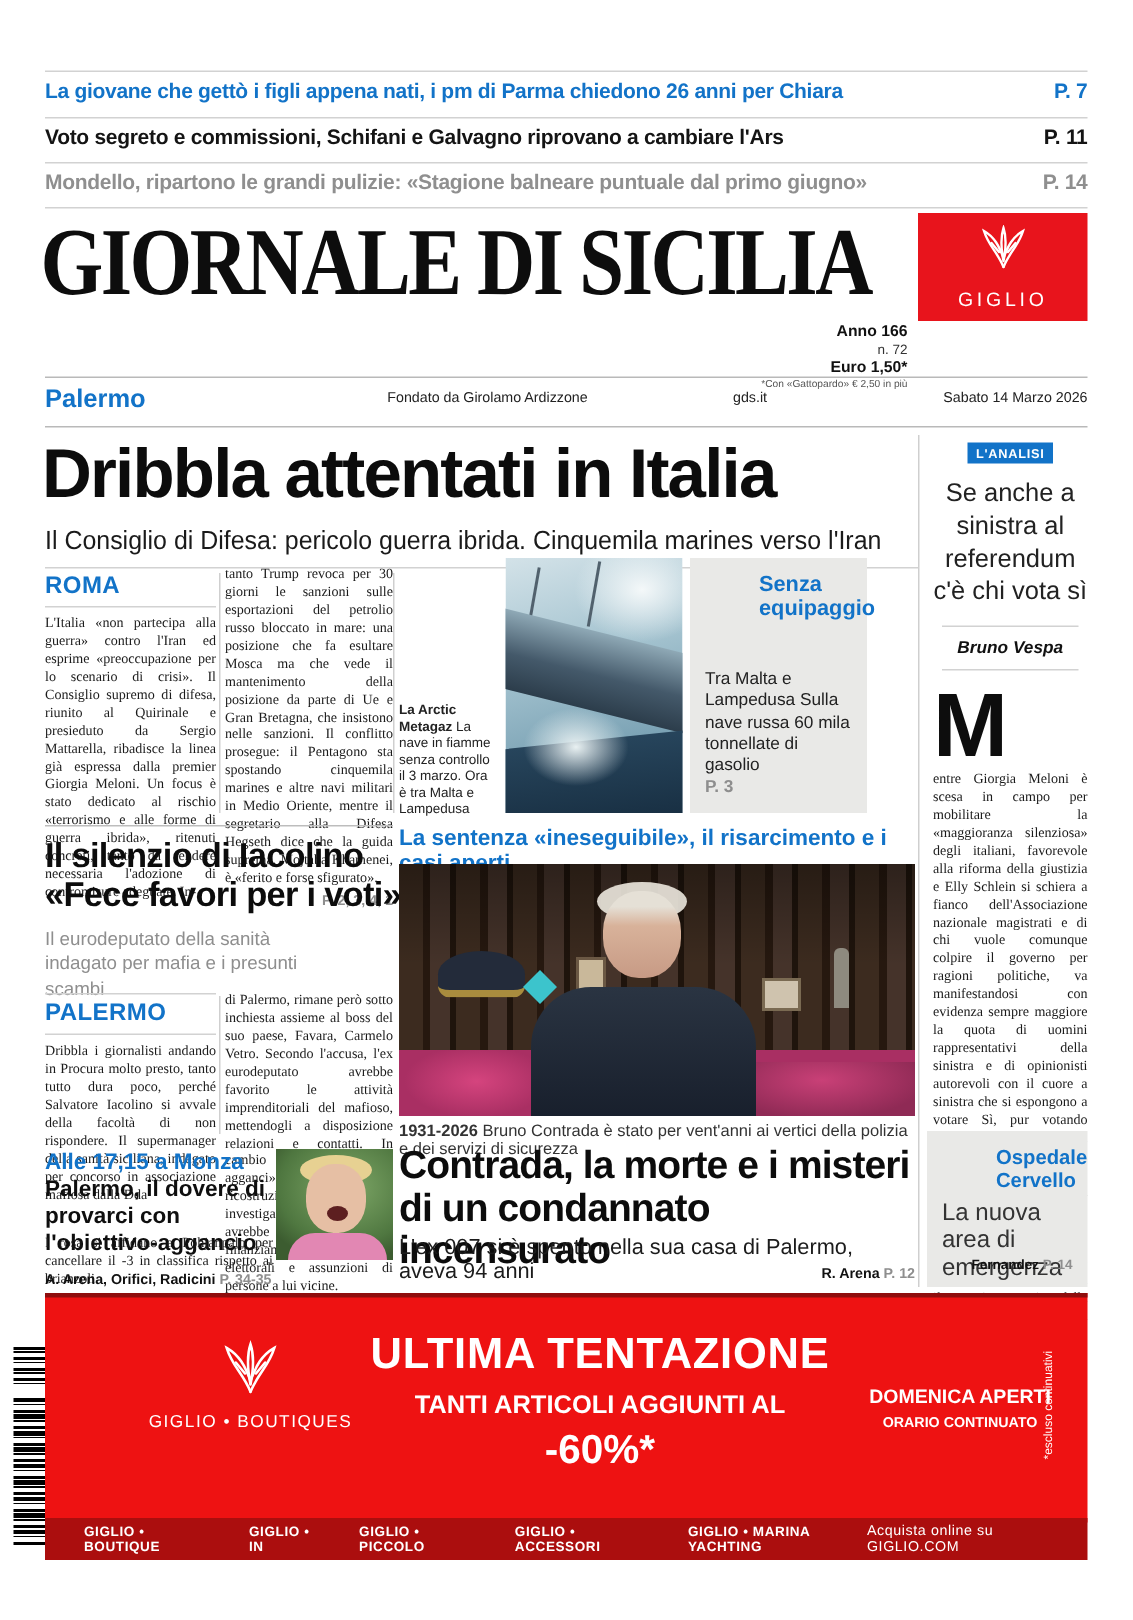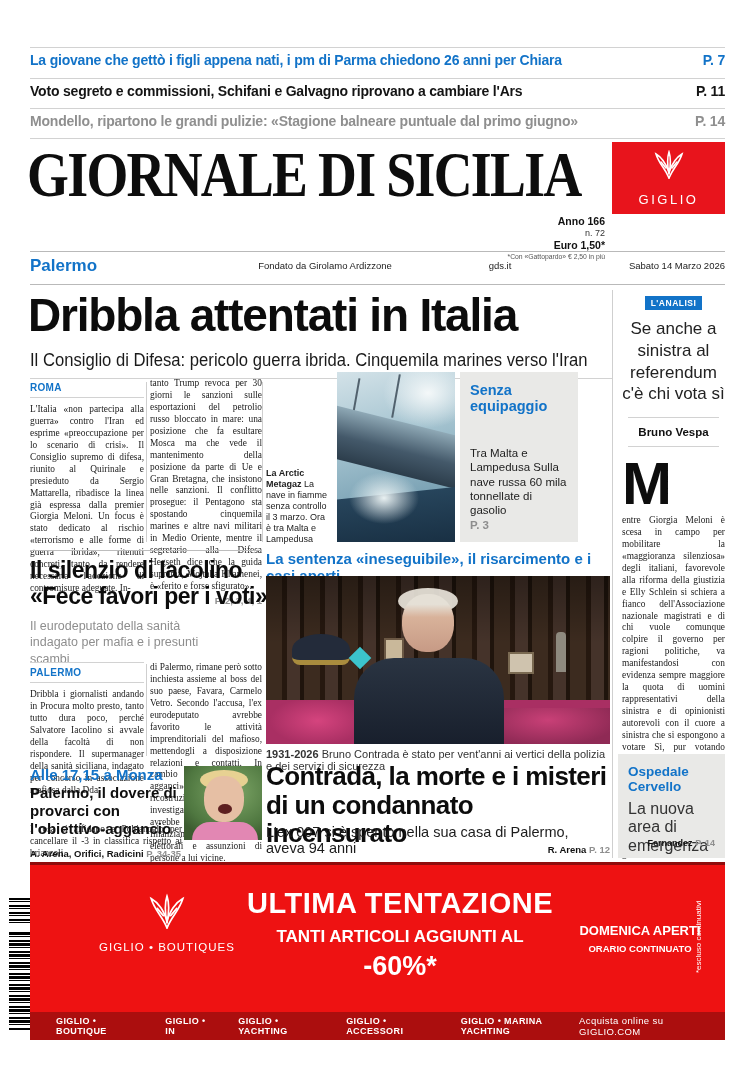--- a/index.html
+++ b/index.html
@@ -24,35 +24,35 @@
   .annoblock .a2{font-size:9px;color:#333;}
   .annoblock .a3{font-size:10.5px;font-weight:600;}
   .annoblock .a4{font-size:6.8px;color:#555;}
   
   .dl{font-size:9.5px;color:#222;}
   .ed{position:absolute;left:30px;top:256px;font-size:17px;font-weight:700;color:#1273c8;}
   
   .h1{position:absolute;left:28px;top:288px;font-size:46px;font-weight:800;letter-spacing:-1.2px;color:#0c0c0c;}
   .dek{position:absolute;left:30px;top:350px;width:600px;font-size:17.5px;font-weight:400;color:#1a1a1a;
        transform:scaleX(.95);transform-origin:left top;white-space:nowrap;}
-  .kick{font-size:10px;font-weight:700;color:#1273c8;letter-spacing:.3px;}
+  .kick{font-size:16px;font-weight:700;color:#1273c8;letter-spacing:.3px;}
   .body{font-family:"Liberation Serif",serif;font-size:9.4px;line-height:1.27;text-align:justify;color:#1b1b1b;}
   .pgref{color:#8e8e8e;font-weight:700;}
   .signoff{font-size:9.5px;text-align:right;font-family:"Liberation Sans",sans-serif;}
   .signoff b{font-weight:700;color:#111;}
   
   .gbox{position:absolute;background:#e9e9e7;}
-  .gbox .bk{font-size:14.5px;font-weight:700;color:#1273c8;}
+  .gbox .bk{font-size:14.5px;font-weight:700;color:#1273c8;margin-left:36px;}
   .gbox .bh{font-size:18px;color:#333;line-height:1.15;margin-top:6px;font-weight:400;}
   .gbox .bt{font-size:11.5px;color:#222;line-height:1.25;}
   
   .chip{display:inline-block;background:#1273c8;color:#fff;font-size:8.5px;font-weight:700;
         padding:2px 6px;letter-spacing:.5px;}
   .an-h{font-size:17px;color:#222;text-align:center;line-height:1.28;font-weight:400;}
-  .an-author{font-size:11.5px;font-weight:700;text-align:center;}
+  .an-author{font-size:11.5px;font-weight:700;text-align:center;font-style:italic;}
   .dropcap{font-size:60px;font-weight:800;line-height:.9;color:#0d0d0d;}
   
   .ph{position:absolute;overflow:hidden;}
   .ship-bg{position:absolute;inset:0;background:linear-gradient(165deg,#d3e2e8 0%,#a8c6d2 35%,#7da4b6 70%,#5d869c 100%);}
   .ship-hull{position:absolute;left:-25px;top:52px;width:190px;height:52px;background:linear-gradient(#8fa9b6,#44596a 55%,#2c3d4b);transform:rotate(14deg);}
   .ship-smoke{position:absolute;right:-18px;top:-14px;width:90px;height:70px;background:radial-gradient(closest-side,#f4f8f9,rgba(244,248,249,0));}
   .ship-mast1{position:absolute;left:18px;top:6px;width:2px;height:40px;background:#51616d;transform:rotate(10deg);}
   .ship-mast2{position:absolute;left:58px;top:2px;width:2px;height:44px;background:#51616d;transform:rotate(10deg);}
   .ship-sea{position:absolute;left:-10px;bottom:-30px;width:140%;height:80px;background:linear-gradient(#27455c,#122638);transform:rotate(-6deg);}
   .ship-foam{position:absolute;left:12px;bottom:18px;width:70px;height:52px;background:radial-gradient(closest-side,#e9f1f2,rgba(233,241,242,0));}
@@ -284,21 +284,21 @@
     <div class="ttl">ULTIMA TENTAZIONE</div>
     <div class="l2">TANTI ARTICOLI AGGIUNTI AL</div>
     <div class="disc">-60%*</div>
     <div class="r1">DOMENICA APERTI</div>
     <div class="r2">ORARIO CONTINUATO</div>
   </div>
   <div class="vnote">*escluso continuativi</div>
   <div class="ad-strip">
     <span class="sp">GIGLIO • BOUTIQUE</span>
     <span class="sp">GIGLIO • IN</span>
-    <span class="sp">GIGLIO • YACHTING</span>
+    <span class="sp">GIGLIO • PICCOLO</span>
     <span class="sp">GIGLIO • ACCESSORI</span>
     <span class="sp">GIGLIO • MARINA YACHTING</span>
     <span class="online">Acquista online su GIGLIO.COM</span>
   </div>
 
   <div class="bc bc1"></div>
   <div class="bc bc2"></div>
 
 </div>
 

